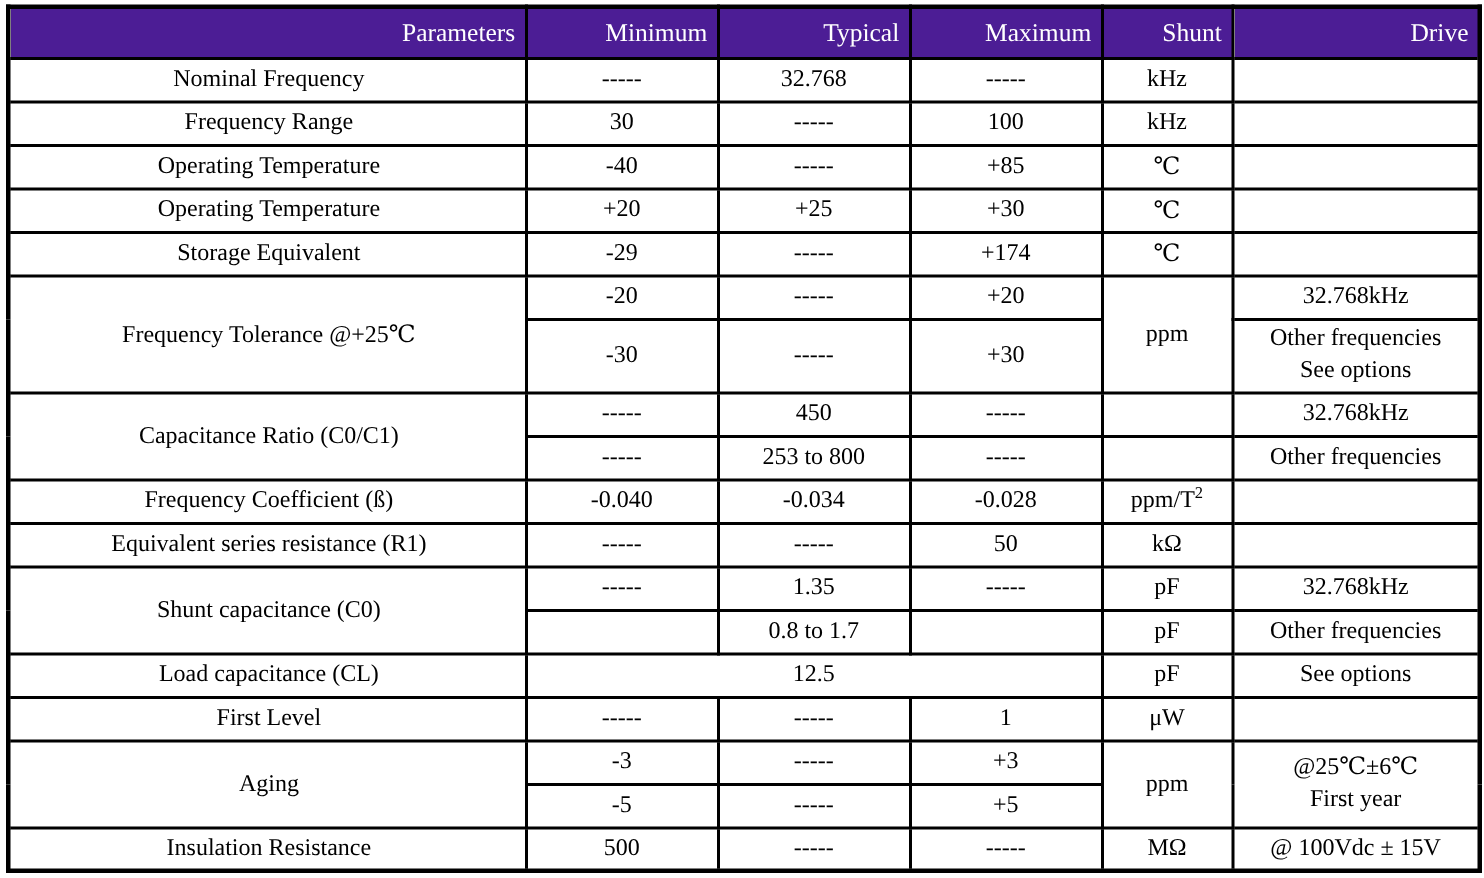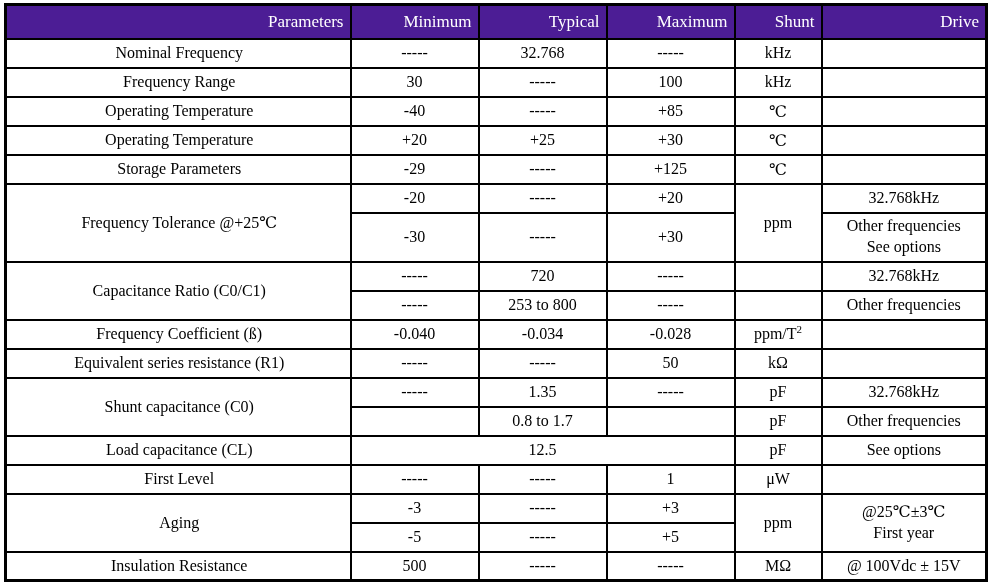--- a/index.html
+++ b/index.html
@@ -102,24 +102,24 @@
     <tr>
       <td class="param">Operating Temperature</td>
       <td class="c">+20</td>
       <td class="c">+25</td>
       <td class="c">+30</td>
       <td class="c">℃</td>
       <td class="c"></td>
     </tr>
 
     <tr>
-      <td class="param">Storage Parameters</td>
+      <td class="param">Storage Equivalent</td>
       <td class="c">-29</td>
       <td class="c">-----</td>
-      <td class="c">+125</td>
+      <td class="c">+174</td>
       <td class="c">℃</td>
       <td class="c"></td>
     </tr>
 
     <tr>
       <td class="param" rowspan="2">Frequency Tolerance @+25℃</td>
       <td class="c">-20</td>
       <td class="c">-----</td>
       <td class="c">+20</td>
       <td class="c" rowspan="2">ppm</td>
@@ -130,21 +130,21 @@
       <td class="c">-30</td>
       <td class="c">-----</td>
       <td class="c">+30</td>
       <td class="c pre">Other frequencies
 See options</td>
     </tr>
 
     <tr>
       <td class="param" rowspan="2">Capacitance Ratio (C0/C1)</td>
       <td class="c">-----</td>
-      <td class="c">720</td>
+      <td class="c">450</td>
       <td class="c">-----</td>
       <td class="c"></td>
       <td class="c">32.768kHz</td>
     </tr>
 
     <tr>
       <td class="c">-----</td>
       <td class="c">253 to 800</td>
       <td class="c">-----</td>
       <td class="c"></td>
@@ -201,21 +201,21 @@
       <td class="c">μW</td>
       <td class="c"></td>
     </tr>
 
     <tr>
       <td class="param" rowspan="2">Aging</td>
       <td class="c">-3</td>
       <td class="c">-----</td>
       <td class="c">+3</td>
       <td class="c" rowspan="2">ppm</td>
-      <td class="c pre" rowspan="2">@25℃±3℃
+      <td class="c pre" rowspan="2">@25℃±6℃
 First year</td>
     </tr>
 
     <tr>
       <td class="c">-5</td>
       <td class="c">-----</td>
       <td class="c">+5</td>
     </tr>
 
     <tr>

